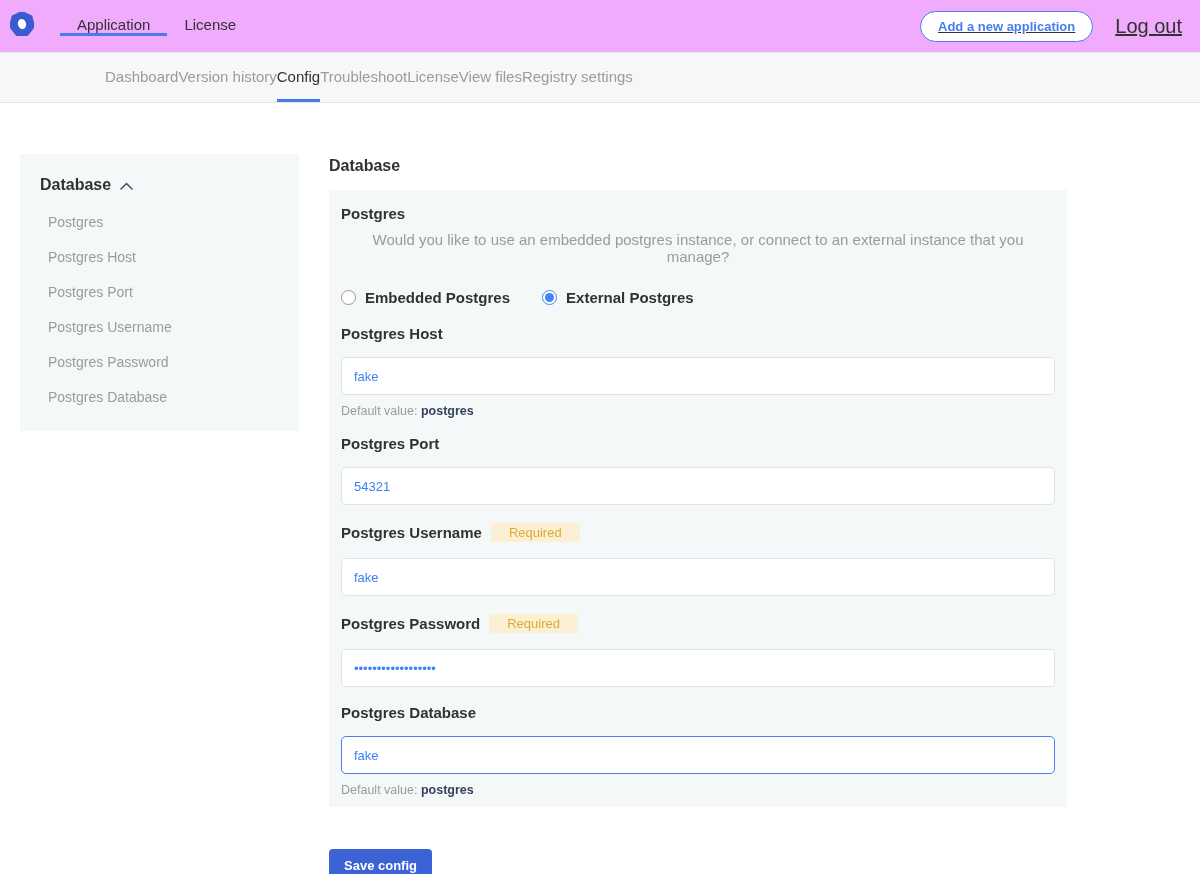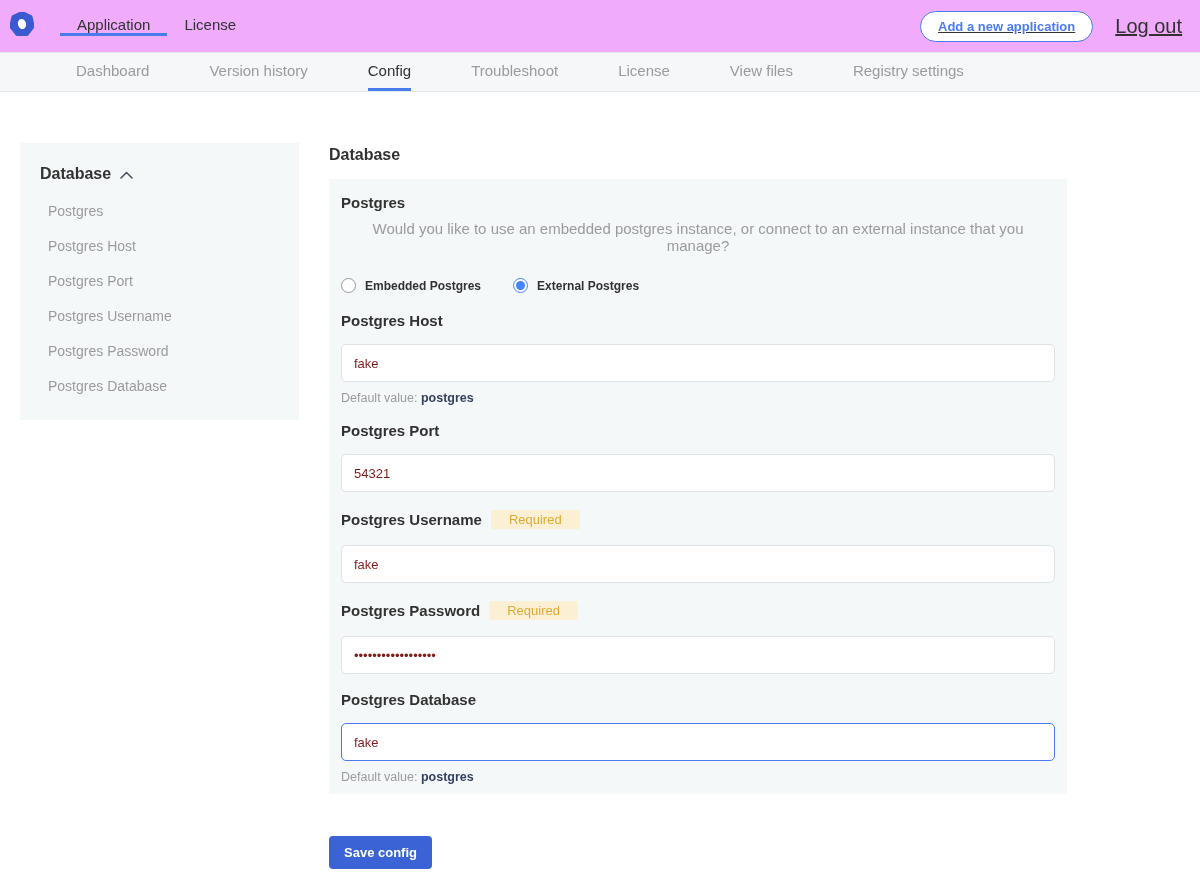--- a/index.html
+++ b/index.html
@@ -40,28 +40,27 @@
     font-size:13px;
     font-weight:700;
     font-family:inherit;
     cursor:pointer;
     white-space:nowrap;
   }
   .logout { font-size:20px; color:#323232; cursor:pointer; }
 
   
   .subnav {
-    height:40px;
+    height:51px;
     background:#f5f7f8;
     border-top:1px solid #e5e8ea;
     border-bottom:1px solid #e5e8ea;
     display:flex;
     align-items:stretch;
-    padding-left:76px;
-    gap:60px;
+    padding-left:105px;
   }
   .subnav-tab {
     display:flex; align-items:center;
     font-size:15px;
     color:#9b9b9b;
     border-bottom:3px solid transparent;
     cursor:pointer;
     white-space:nowrap;
   }
   .subnav-tab.active { color:#323232; border-bottom-color:#4a7bea; }
@@ -91,21 +90,21 @@
   .sidebar-item:first-of-type { margin-top:19px; }
 
   .main { margin-left:30px; width:738px; }
   .page-title { font-size:16px; font-weight:700; margin:3px 0 15px 0; }
 
   .card { background:#f5f8f9; padding:15px 12px 10px 12px; }
   .group-title { font-size:15px; font-weight:700; margin-bottom:9px; }
   .help-text { font-size:15px; color:#9b9b9b; line-height:17px; margin-bottom:24px;text-align:center; }
 
   .radio-row { display:flex; align-items:center; gap:32px; margin-bottom:20px; }
-  .radio-option { display:flex; align-items:center; gap:9px; font-size:12px; font-weight:700; cursor:pointer;justify-content:space-between; }
+  .radio-option { display:flex; align-items:center; gap:9px; font-size:15px; font-weight:700; cursor:pointer;justify-content:space-between; }
   .radio-circle {
     width:15px; height:15px; border-radius:50%;
     border:1px solid #979797; background:#fff; position:relative; flex:none;
   }
   .radio-circle.selected { border-color:#4285f4; }
   .radio-circle.selected::after {
     content:""; position:absolute; left:2px; top:2px; width:9px; height:9px;
     border-radius:50%; background:#4285f4;
   }
 
@@ -115,21 +114,21 @@
   .field-label { font-size:15px; font-weight:700; line-height:15px; }
   .required-badge {
     font-size:13px; color:#dfaa34; background:#fbf0d3;
     padding:3px 18px; border-radius:2px; line-height:13px;
   }
   .text-input {
     width:100%; height:38px;
     border:1px solid #dfe3e8; border-radius:5px;
     background:#fff;
     padding:0 12px;
-    font-size:13px; color:#7f1d1d;
+    font-size:13px; color:#3b82f6;
     font-family:inherit;
     outline:none;
   }
   .text-input.focused { border-color:#4a7bf0; }
   .default-line { margin-top:9px; font-size:12.5px; color:#9b9b9b; }
   .default-line .default-val { color:#36415f; font-weight:700; }
 
   .save-button {
     margin-top:42px;
     background:#3b63d6; color:#fff;

